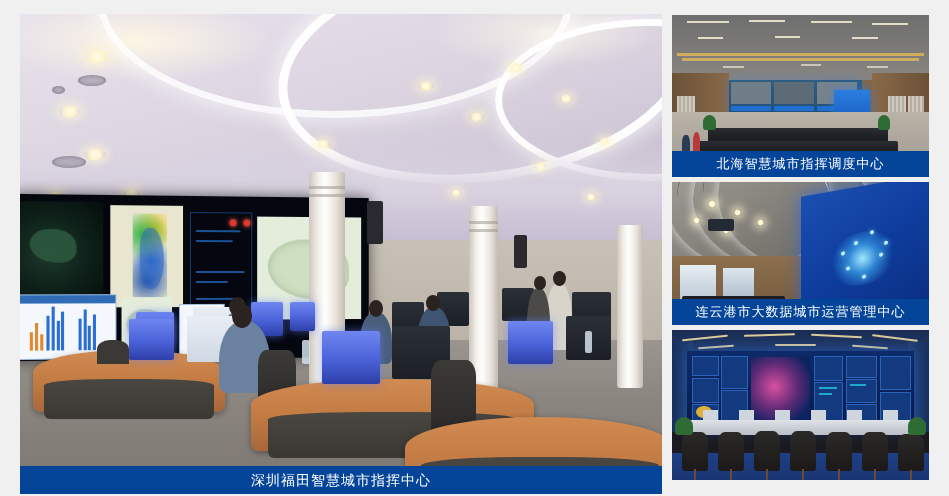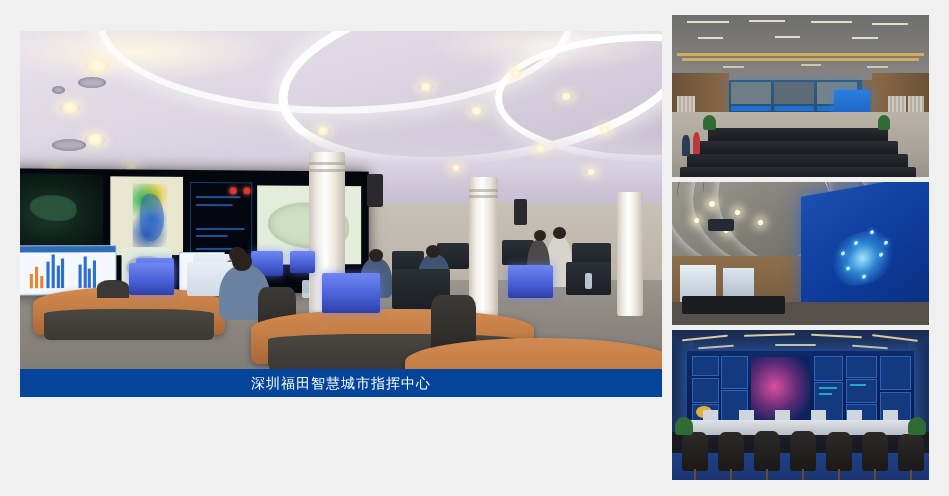--- a/index.html
+++ b/index.html
@@ -34,21 +34,21 @@
     bottom: 0;
     background: #04459a;
     color: #ffffff;
     text-align: center;
     letter-spacing: 1px;
     white-space: nowrap;
     box-sizing: border-box;
   }
 
   
-  #fig-main { left: 20px; top: 31px; width: 642px; height: 366px; }
+  #fig-main { left: 20px; top: 14px; width: 642px; height: 480px; }
   #fig-main .caption { height: 28px; line-height: 28px; font-size: 14px; }
 
   
   .m-ceiling {
     position: absolute; left: 0; top: 0; width: 100%; height: 47%;
     background:
       radial-gradient(ellipse 60% 50% at 18% 12%, #fdf6e4 0%, rgba(253,246,228,0) 36%),
       radial-gradient(ellipse 40% 36% at 82% 8%, #f3eee6 0%, rgba(243,238,230,0) 45%),
       linear-gradient(165deg, #e8e2ec 0%, #ddd6e2 40%, #cfc7d6 72%, #bdb4c6 100%);
   }
@@ -487,20 +487,21 @@
       <div class="r1-floor"></div>
       <div class="r1-seatrow" style="left:14%;top:70%;width:70%;"></div>
       <div class="r1-seatrow" style="left:10%;top:78%;width:78%;"></div>
       <div class="r1-seatrow" style="left:6%;top:86%;width:86%;"></div>
       <div class="r1-seatrow" style="left:3%;top:94%;width:92%;"></div>
       <div style="position:absolute;left:8%;top:72%;width:3%;height:14%;background:#b83a3a;border-radius:40% 40% 10% 10%;"></div>
       <div style="position:absolute;left:4%;top:74%;width:3%;height:13%;background:#2b3a55;border-radius:40% 40% 10% 10%;"></div>
       <div class="r3-plant" style="left:12%;top:62%;width:5%;height:9%;"></div>
       <div class="r3-plant" style="left:80%;top:62%;width:5%;height:9%;"></div>
     </div>
+    <div class="caption">北海智慧城市指挥调度中心</div>
   </div>
 
   <div class="figure small" id="fig-r2">
     <div class="photo">
       <div class="r2-ceil">
         <div class="r2-dark" style="left:-8%;top:-58%;width:70%;height:150%;"></div>
         <div class="r2-swoop" style="left:-14%;top:-52%;width:76%;height:150%;"></div>
         <div class="r2-dark" style="left:2%;top:-66%;width:72%;height:158%;"></div>
         <div class="r2-swoop" style="left:-2%;top:-60%;width:78%;height:158%;"></div>
         <div class="r2-dark" style="left:12%;top:-74%;width:74%;height:166%;"></div>
@@ -524,20 +525,21 @@
         <div class="r2-node" style="left:52%;top:34%;"></div>
         <div class="r2-node" style="left:58%;top:52%;"></div>
         <div class="r2-node" style="left:34%;top:58%;"></div>
         <div class="r2-node" style="left:46%;top:66%;"></div>
         <div class="r2-node" style="left:62%;top:44%;"></div>
         <div class="r2-node" style="left:30%;top:46%;"></div>
       </div>
       <div class="r2-floor"></div>
       <div style="position:absolute;left:4%;bottom:8%;width:40%;height:12%;background:#1c1d21;border-radius:2px;"></div>
     </div>
+    <div class="caption">连云港市大数据城市运营管理中心</div>
   </div>
 
   <div class="figure small" id="fig-r3">
     <div class="photo">
       <div class="r3-ceil">
         <div class="r3-strip" style="left:4%;top:22%;width:18%;transform:rotate(-6deg);"></div>
         <div class="r3-strip" style="left:28%;top:14%;width:20%;transform:rotate(-2deg);"></div>
         <div class="r3-strip" style="left:54%;top:16%;width:20%;transform:rotate(3deg);"></div>
         <div class="r3-strip" style="left:78%;top:24%;width:18%;transform:rotate(7deg);"></div>
         <div class="r3-strip" style="left:10%;top:52%;width:14%;transform:rotate(-4deg);"></div>

